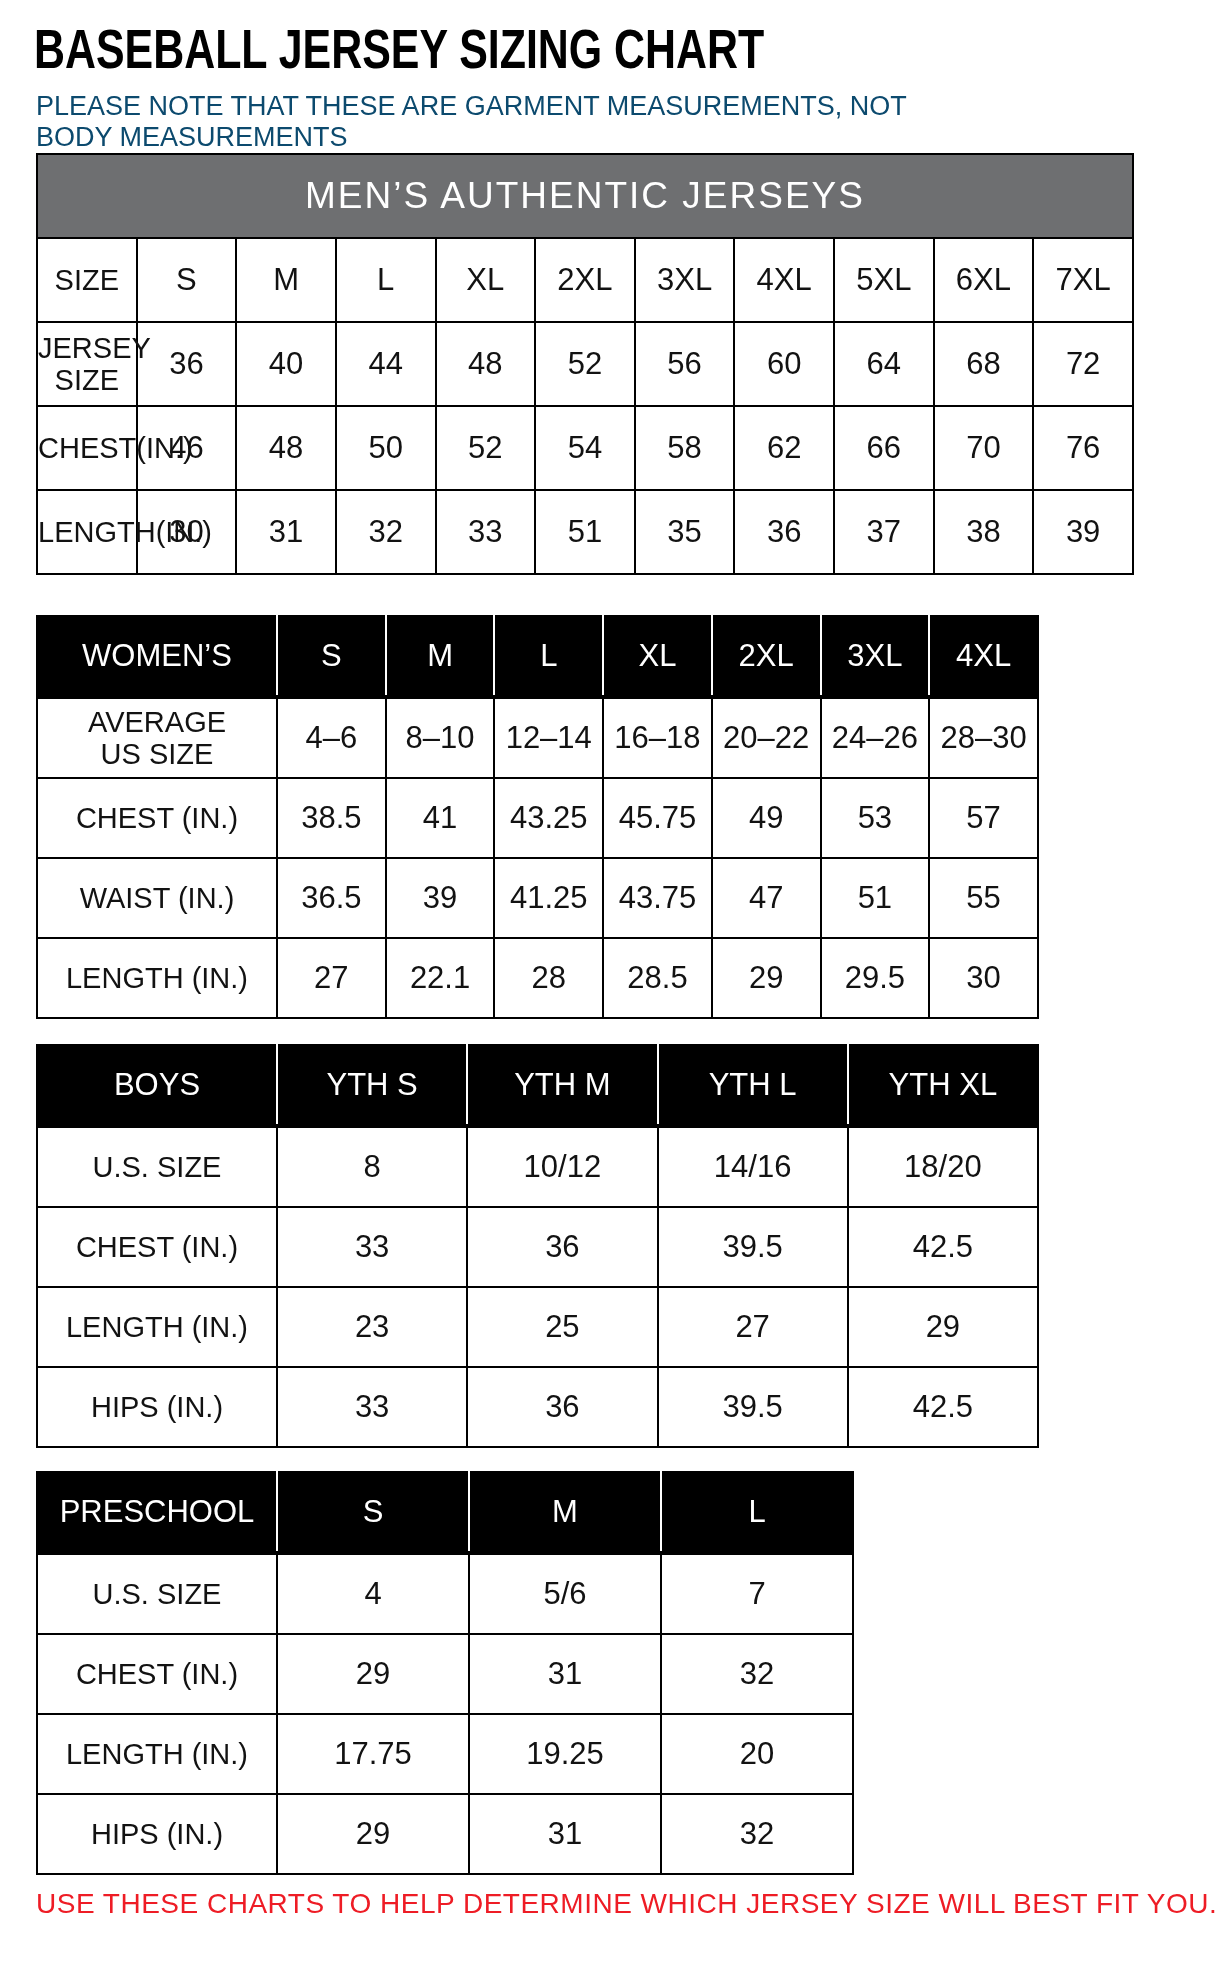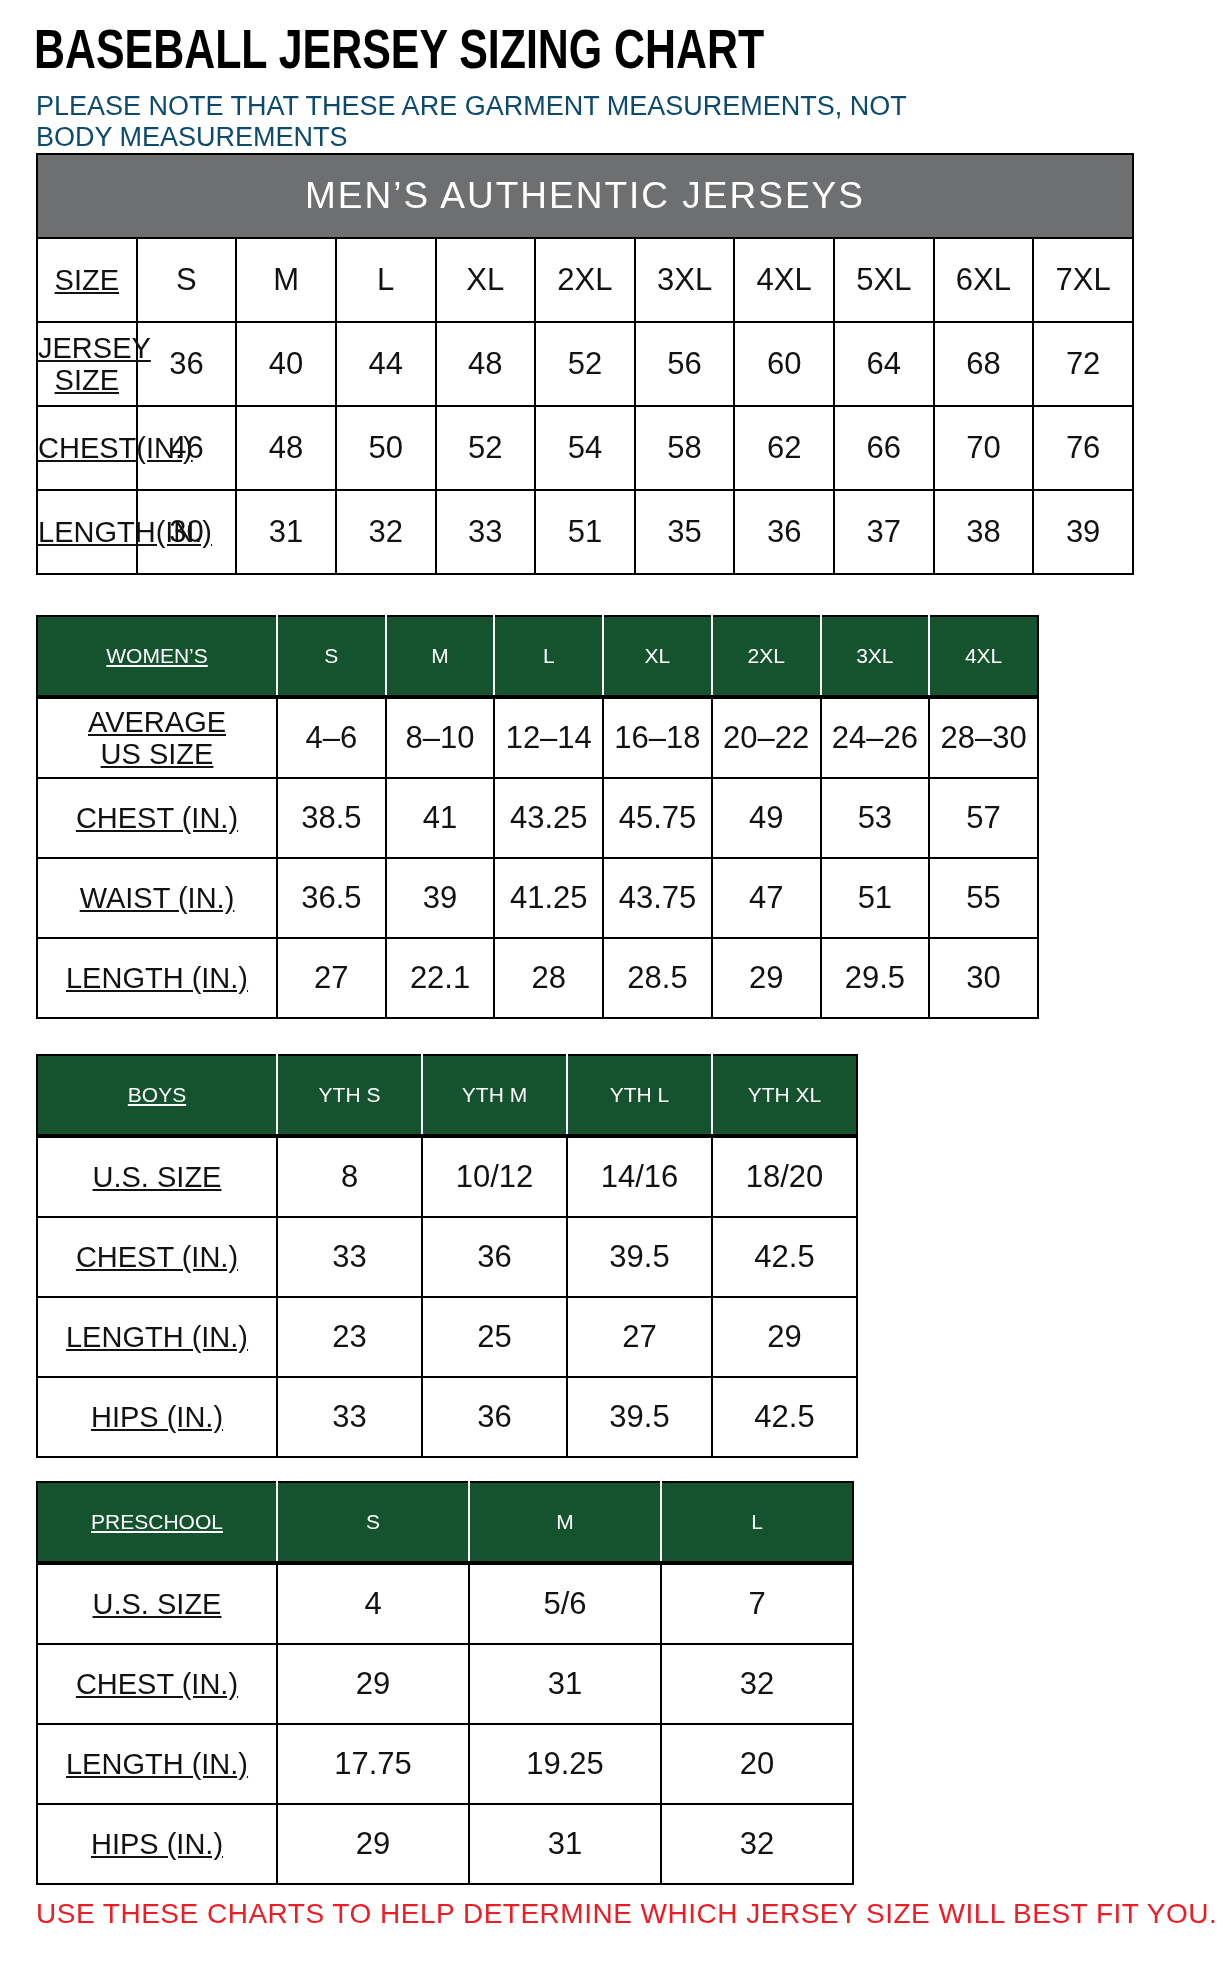--- a/index.html
+++ b/index.html
@@ -23,43 +23,43 @@
     font-size:28px; letter-spacing:0.5px; white-space:nowrap;
     color:#ee1c25;
   }
 
   table.tbl { border-collapse:collapse; table-layout:fixed; margin-left:36px; background:#fff; }
   table.tbl td {
     border:2px solid #000; padding:0;
     text-align:center; vertical-align:middle;
     font-size:31px; color:#121212;
   }
-  table.tbl td.label { font-size:29px; white-space:pre-line; line-height:1.12;text-decoration:underline; }
+  table.tbl td.label { font-size:29px; white-space:pre-line; line-height:1.12; }
 
   table.tbl tr.banner td {
     background:#6e6f71; color:#ffffff;
     font-size:37px; letter-spacing:2px; height:88px;
   }
   table.tbl tr.head td {
-    background:#14532d; color:#ffffff; font-size:21px; height:80px;
+    background:#000000; color:#ffffff; font-size:31px; height:80px;
     border-left:2px solid #fff; border-right:2px solid #fff;
     border-top:2px solid #000; border-bottom:4px solid #000;text-align:center;
   }
   table.tbl tr.head td:first-child { border-left-color:#000; }
   table.tbl tr.head td:last-child  { border-right-color:#000; }
 
   #tbl-mens { width:1098px; }
   #tbl-mens td { height:82px; }
   #tbl-mens td.label { width:198px; }
 
   #tbl-womens { width:1003px; margin-top:40px; }
   #tbl-womens td { height:78px; }
   #tbl-womens td.label { width:238px; }
 
-  #tbl-boys { width:822px; margin-top:35px; }
+  #tbl-boys { width:1003px; margin-top:25px; }
   #tbl-boys td { height:78px; }
   #tbl-boys td.label { width:238px; }
 
   #tbl-preschool { width:818px; margin-top:23px; }
   #tbl-preschool td { height:78px; }
   #tbl-preschool td.label { width:238px; }
 </style>
 </head>
 <body>
 

